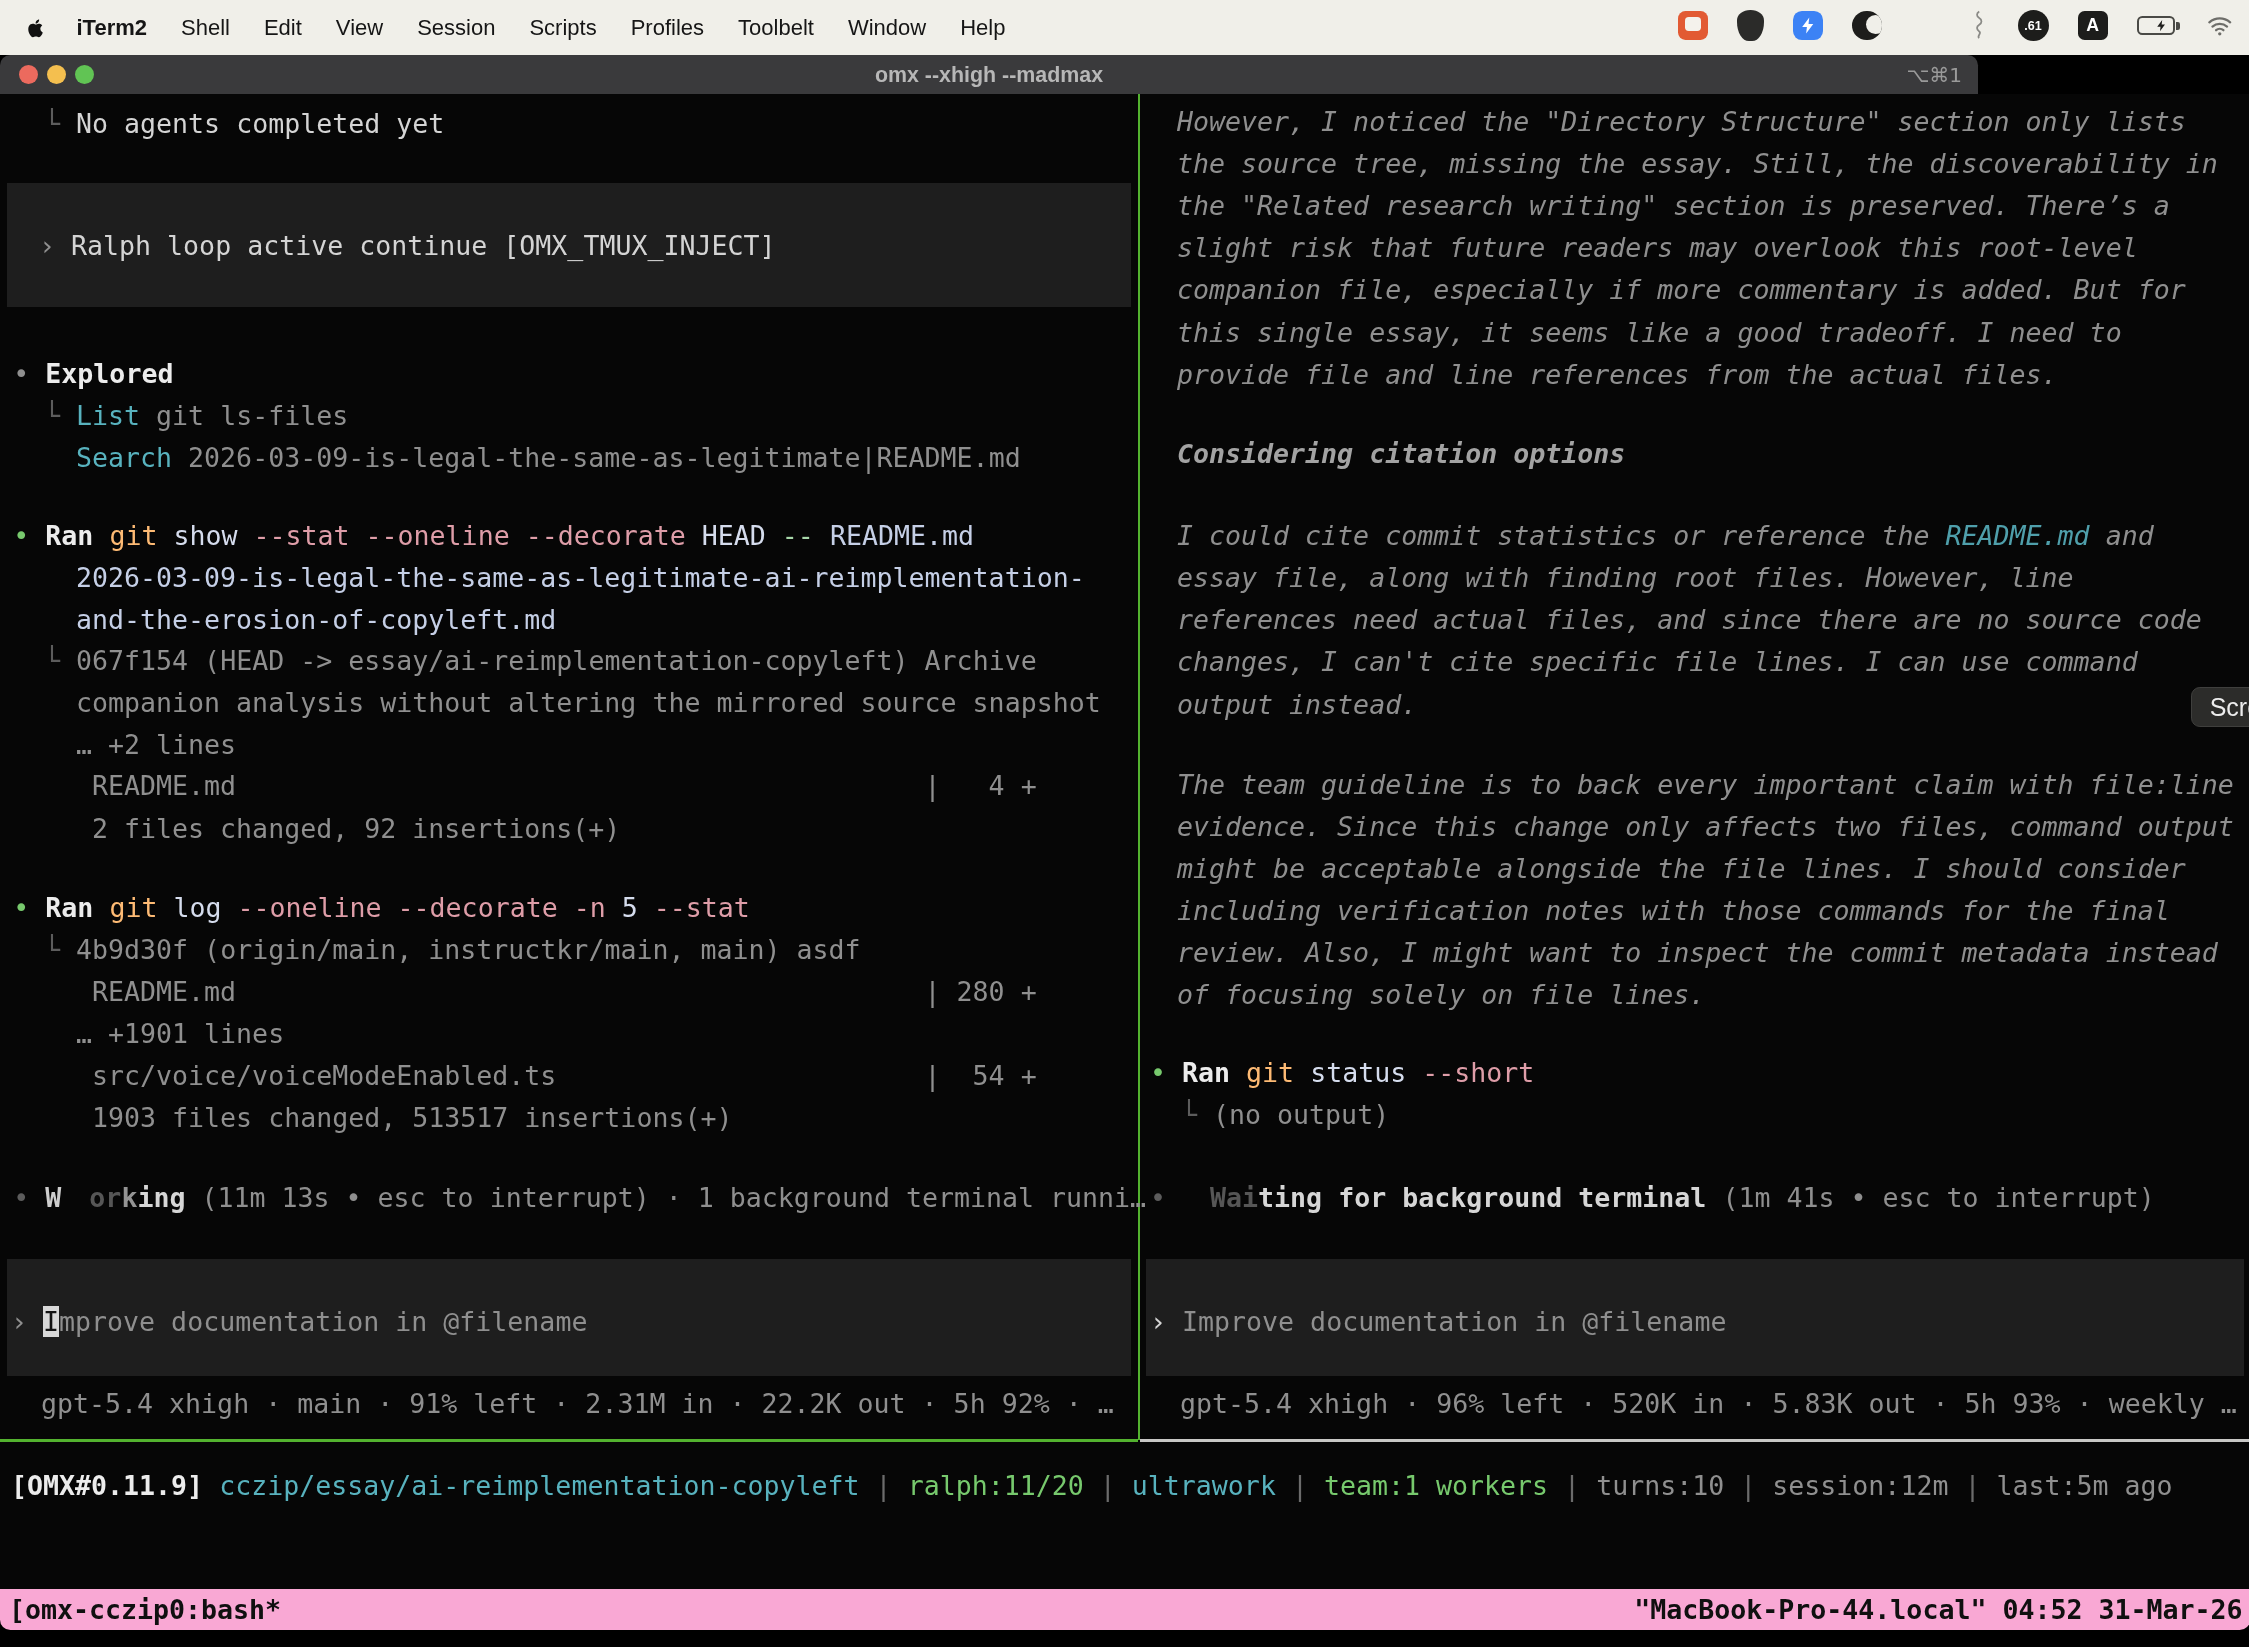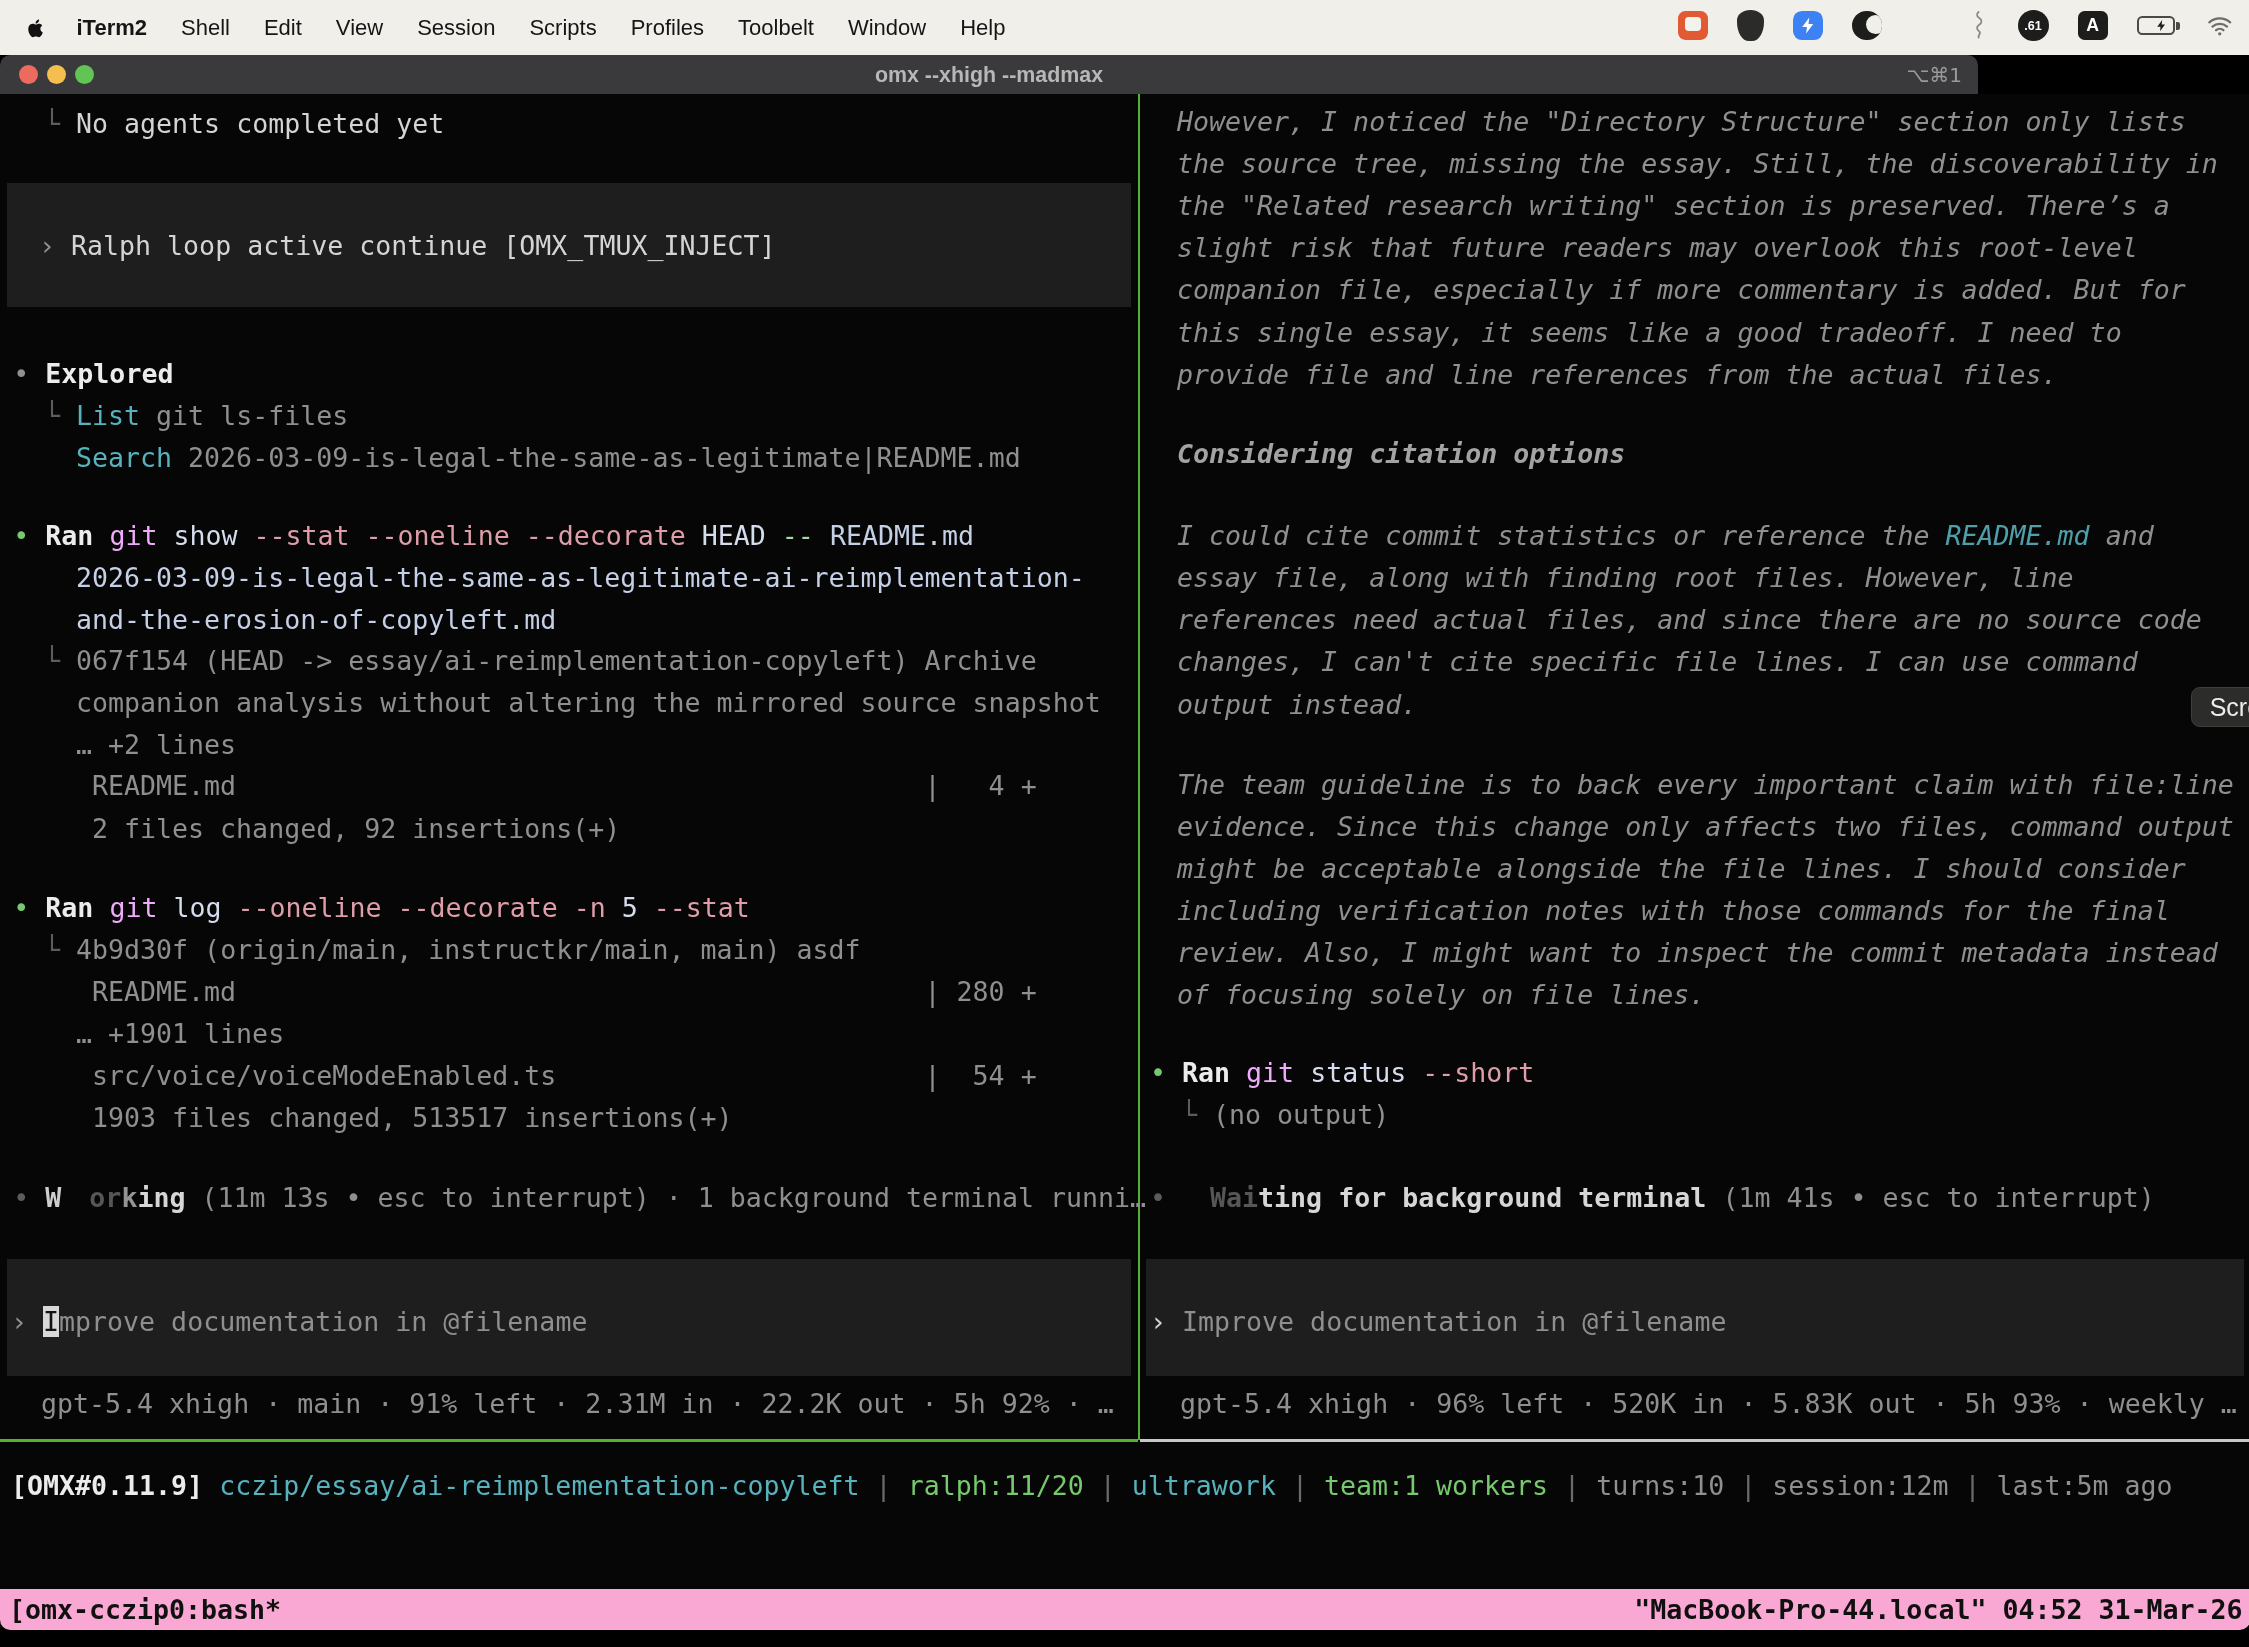--- a/index.html
+++ b/index.html
@@ -66,21 +66,21 @@
   .panel { position:absolute; }
   .panel.box { background:#1e1e1e; }
   .panel.vgreen, .panel.hgreen { background:#53b22f; }
   .panel.hgray { background:#c7c7c5; }
   .tl { position:absolute; height:42px; line-height:42px; font-size:26.6px; white-space:pre; z-index:3; }
   .seg.gray  { color:#8f8f8f; }
   .seg.light { color:#d4d4d4; }
   .seg.white { color:#ececec; }
   .seg.dgray { color:#5c5c5c; }
   .seg.cyan  { color:#58b2be; }
-  .seg.blue  { color:#f0abfc; }
+  .seg.blue  { color:#fdba74; }
   .seg.pink  { color:#de9da8; }
   .seg.lav   { color:#c5cfe6; }
   .seg.arg   { color:#d5dced; }
   .seg.grn2  { color:#a7d7a9; }
   .seg.green { color:#77c96d; }
   .seg.teal  { color:#4f9fab; }
   .seg.pipe  { color:#6b6b6b; }
   .seg.hgr   { color:#a3a3a3; }
   .seg.shimA { color:#cdcdcd; }
   .seg.shimB { color:#565656;padding-left:28px; }

